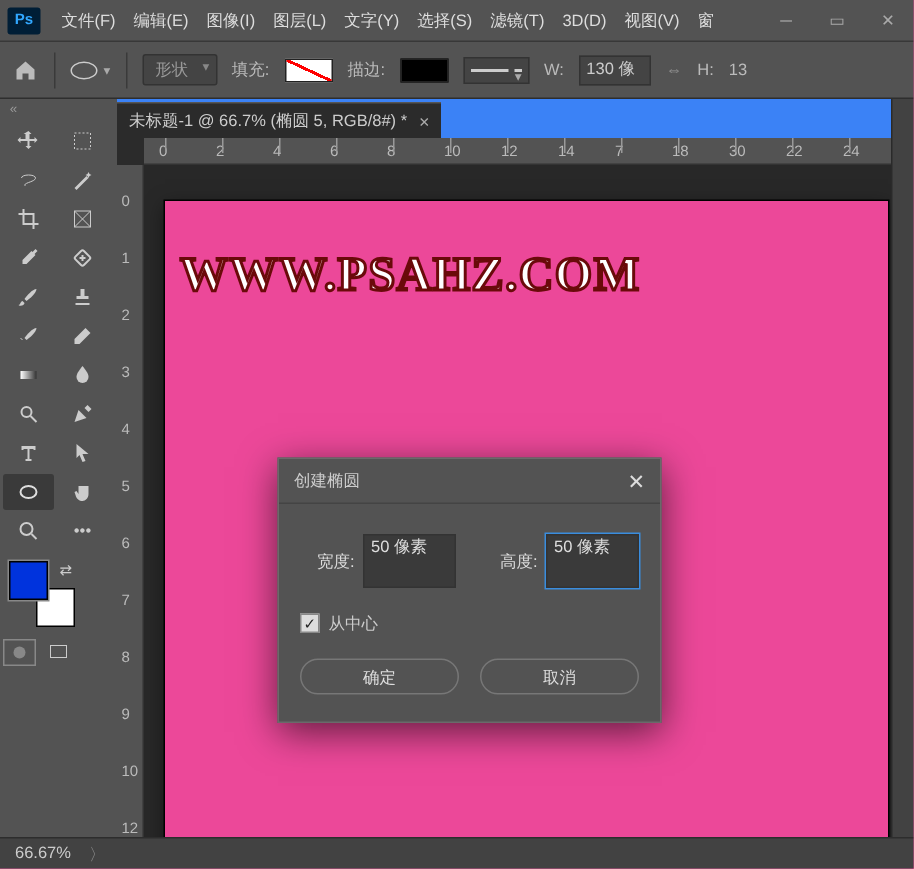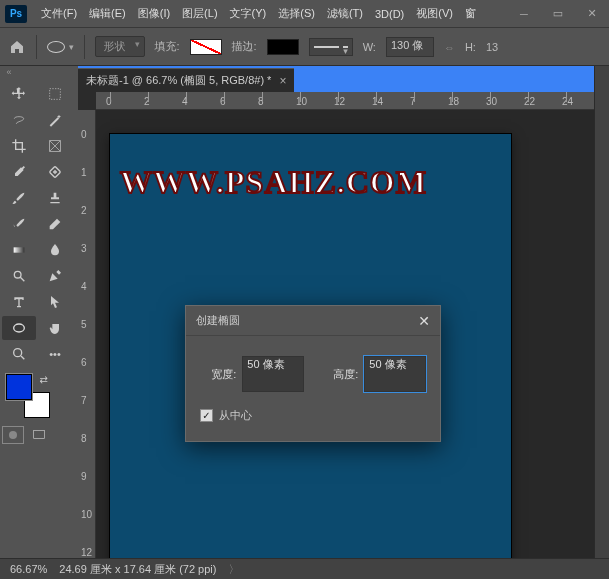--- a/index.html
+++ b/index.html
@@ -41,26 +41,26 @@
 .tabs{height:26px;background:#3b82f6;display:flex;align-items:flex-end}
 .tab{background:#2b2b2b;height:24px;padding:4px 8px;color:#ddd;display:flex;align-items:center;gap:8px;border-top:1px solid #555}
 .tab .x{color:#aaa;font-size:12px}
 .ruler-h{height:18px;background:#535353;border-bottom:1px solid #333;position:relative;overflow:hidden;margin-left:18px}
 .ruler-h .tick{position:absolute;top:0;width:1px;height:6px;background:#999}
 .ruler-h .num{position:absolute;top:4px;color:#bbb;font-size:10px}
 .canvas-wrap{flex:1;display:flex;overflow:hidden}
 .ruler-v{width:18px;background:#535353;border-right:1px solid #333;position:relative}
 .ruler-v .num{position:absolute;left:3px;color:#bbb;font-size:10px}
 .canvas-bg{flex:1;background:#282828;position:relative;overflow:hidden}
-.canvas{position:absolute;left:14px;top:24px;width:401px;height:445px;background:#0c4a6e;box-shadow:0 0 0 1px #000,0 3px 12px rgba(0,0,0,.5)}
+.canvas{position:absolute;left:14px;top:24px;width:482px;height:445px;background:#ec4899;box-shadow:0 0 0 1px #000,0 3px 12px rgba(0,0,0,.5)}
 .wm{position:absolute;left:10px;top:30px;font-family:Georgia,serif;font-size:32px;font-weight:bold;letter-spacing:1px;color:#fff;-webkit-text-stroke:2px #6a0a0a}
 .dialog{position:absolute;left:185px;top:305px;width:256px;background:#535353;border:1px solid #6a6a6a;box-shadow:0 6px 24px rgba(0,0,0,.6)}
 .dlg-title{height:30px;display:flex;align-items:center;padding:0 10px;border-bottom:1px solid #444}
 .dlg-title .x{margin-left:auto;color:#ddd;font-size:14px}
-.dlg-body{padding:20px 14px 2px}
+.dlg-body{padding:20px 14px 18px}
 .row{display:flex;align-items:center;gap:6px;margin-bottom:16px}
 .field-lbl{width:38px;text-align:right;color:#ddd}
 .dlg-in{width:64px;height:36px;background:#3a3a3a;border:1px solid #333;color:#ddd;padding:0 4px}
 .dlg-in.focus{box-shadow:0 0 0 1px #3a8dde}
 .chk{width:13px;height:13px;background:#ddd;border:1px solid #888;display:inline-flex;align-items:center;justify-content:center;color:#222;font-size:10px}
 .btns{display:flex;gap:14px;margin-top:6px}
 .dlg-btn{flex:1;height:24px;border:1px solid #777;border-radius:12px;display:flex;align-items:center;justify-content:center;color:#ddd}
 .status{position:absolute;left:0;right:0;bottom:0;height:21px;background:#424242;display:flex;align-items:center;padding:0 10px;gap:12px;border-top:1px solid #2d2d2d}
 .status .caret{color:#888}
 </style>
@@ -318,20 +318,23 @@
     <div class="row">
       <span class="field-lbl">宽度:</span>
       <div class="dlg-in">50 像素</div>
       <span class="field-lbl" style="margin-left:12px">高度:</span>
       <div class="dlg-in focus">50 像素</div>
     </div>
     <div class="row">
       <span class="chk">✓</span>
       <span>从中心</span>
     </div>
+    <div class="btns">
+      <div class="dlg-btn">确定</div>
+      <div class="dlg-btn">取消</div>
+    </div>
   </div>
 </div>
 
 <div class="status">
   <span>66.67%</span>
-  <span>24.69 厘米 x 17.64 厘米 (72 ppi)</span>
   <span class="caret">〉</span>
 </div>
 
 </body></html>

